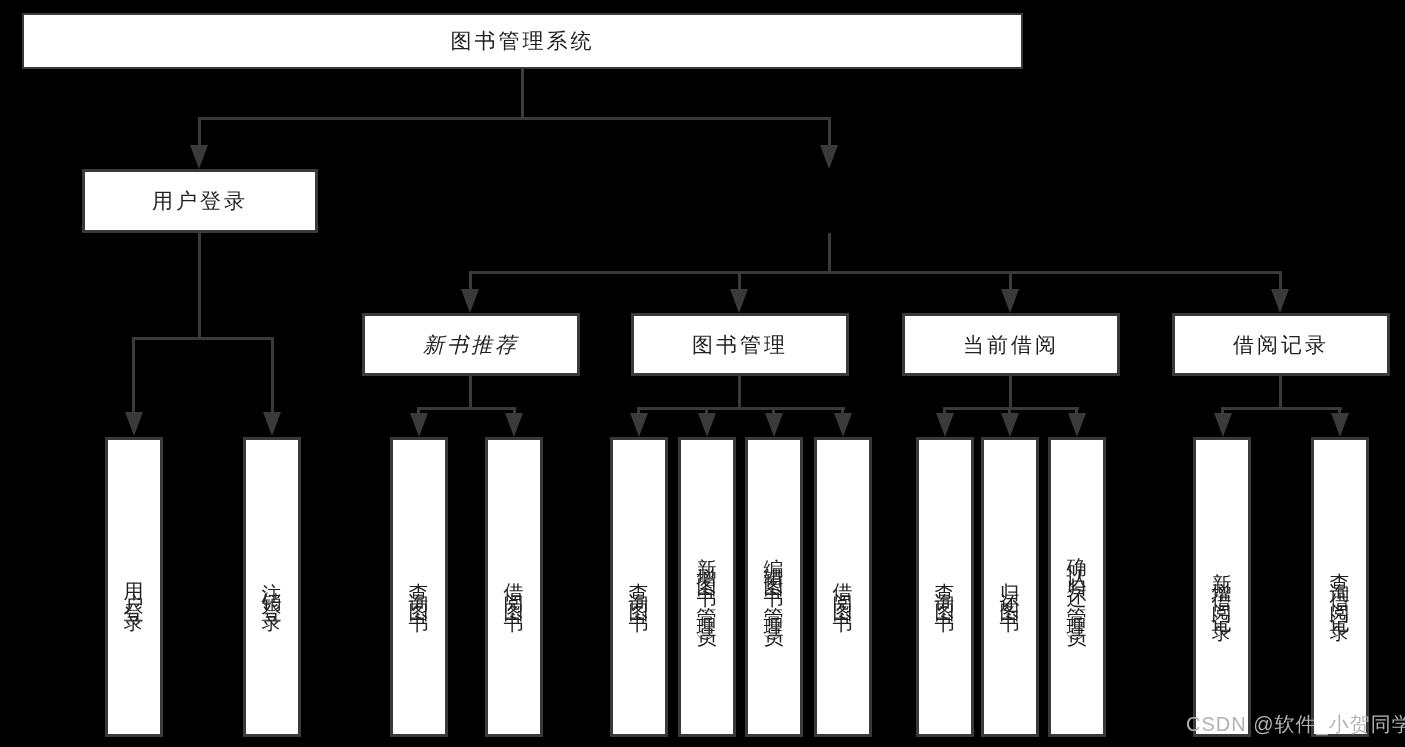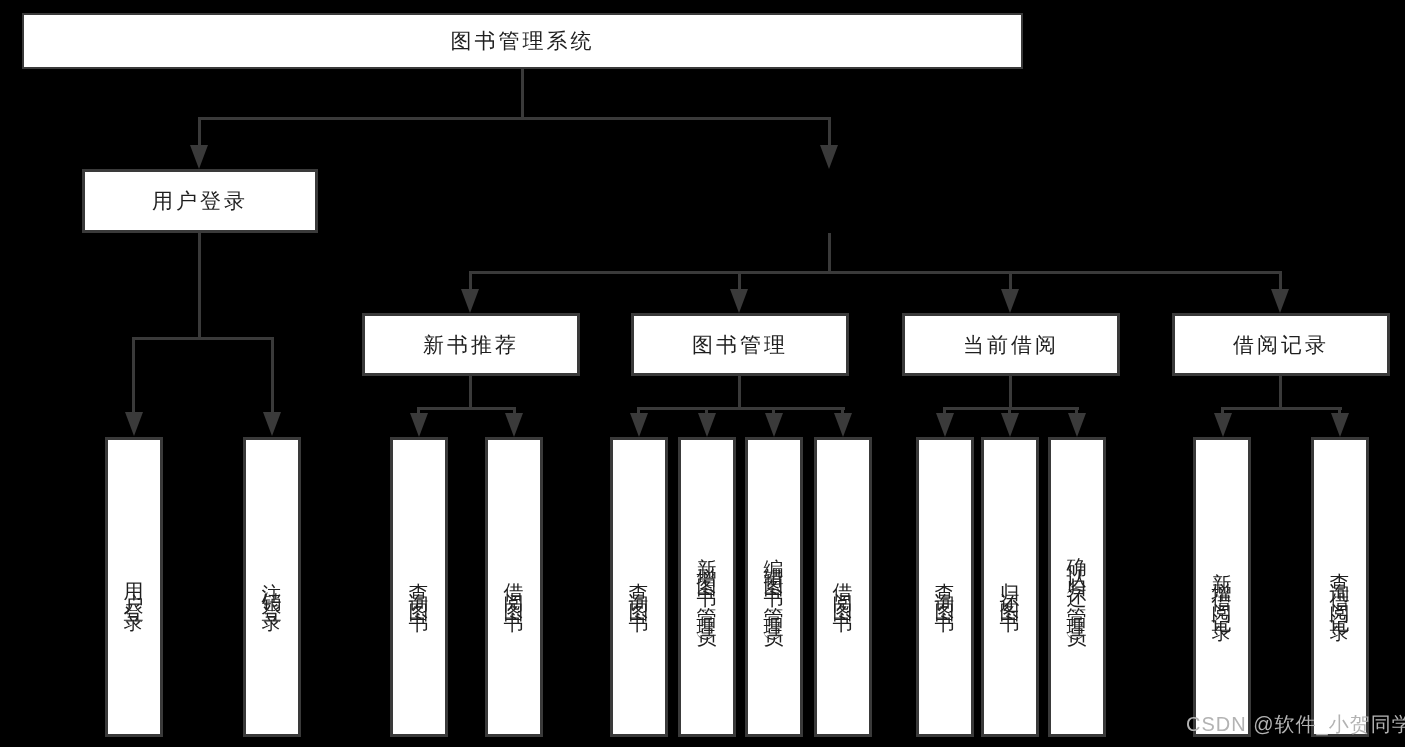--- a/index.html
+++ b/index.html
@@ -89,21 +89,21 @@
   <div class="hline" style="left:469px;top:271px;width:813px;"></div>
   <div class="vline" style="left:469px;top:271px;height:20px;"></div>
   <div class="arrow" style="left:461px;top:289px;"></div>
   <div class="vline" style="left:738px;top:271px;height:20px;"></div>
   <div class="arrow" style="left:730px;top:289px;"></div>
   <div class="vline" style="left:1009px;top:271px;height:20px;"></div>
   <div class="arrow" style="left:1001px;top:289px;"></div>
   <div class="vline" style="left:1279px;top:271px;height:20px;"></div>
   <div class="arrow" style="left:1271px;top:289px;"></div>
 
-  <div class="box" style="left:362px;top:313px;width:218px;height:63px;">
+  <div class="box" style="left:362px;top:313px;width:218px;height:63px;font-style:italic;">
     <span>新书推荐</span>
   </div>
   <div class="box" style="left:631px;top:313px;width:218px;height:63px;">
     <span>图书管理</span>
   </div>
   <div class="box" style="left:902px;top:313px;width:218px;height:63px;">
     <span>当前借阅</span>
   </div>
   <div class="box" style="left:1172px;top:313px;width:218px;height:63px;">
     <span>借阅记录</span>

